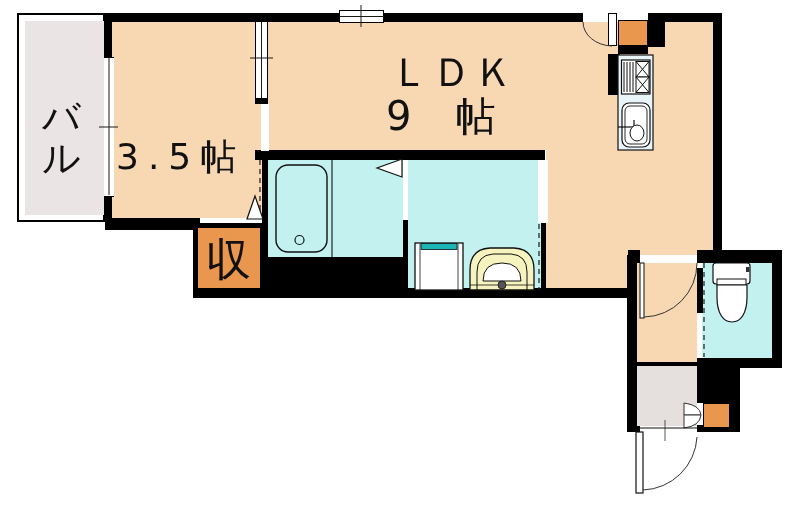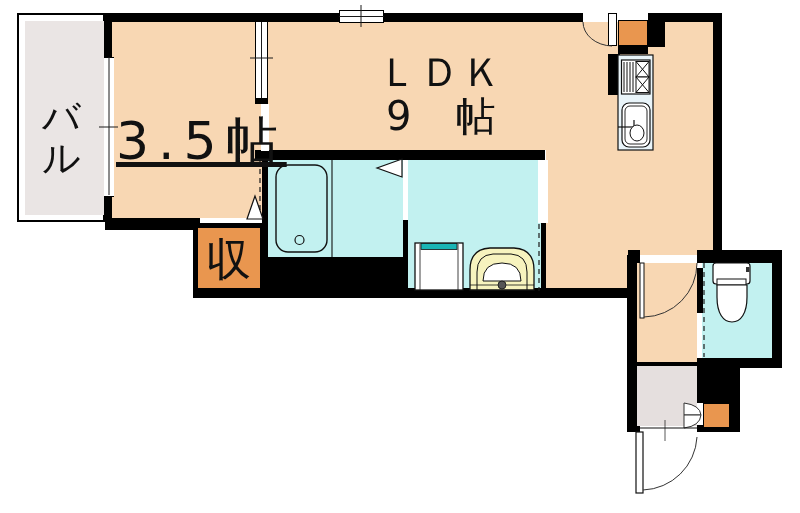--- a/index.html
+++ b/index.html
@@ -169,19 +169,19 @@
     </g>
 
     <g>
       <rect x="636" y="432" width="7" height="61" fill="#fff" stroke="#111" stroke-width="1.2"></rect>
       <path d="M643,490 A56,56 0 0 0 697,437" fill="none" stroke="#333" stroke-width="1"></path>
     </g>
   </svg>
 
   <div class="label" style="left:40px;top:74px;font-size:38px;writing-mode:vertical-rl;text-orientation:upright;letter-spacing:3px;">バル</div>
 
-  <div class="label" style="left:116px;top:112px;font-size:52px;letter-spacing:9px;text-decoration:underline;">3.5帖</div>
+  <div class="label" style="left:116px;top:137px;font-size:36px;letter-spacing:9px;">3.5帖</div>
 
-  <div class="label" style="left:378px;top:50px;width:150px;font-size:40px;letter-spacing:2px;">ＬＤＫ</div>
+  <div class="label" style="left:378px;top:50px;width:150px;font-size:40px;letter-spacing:2px;text-align:center;">ＬＤＫ</div>
   <div class="label" style="left:386px;top:94px;width:150px;font-size:40px;letter-spacing:2px;text-align:left;">9　帖</div>
 
   <div class="label" style="left:206px;top:235px;font-size:45px;">収</div>
 </div>
 
 </body></html>

